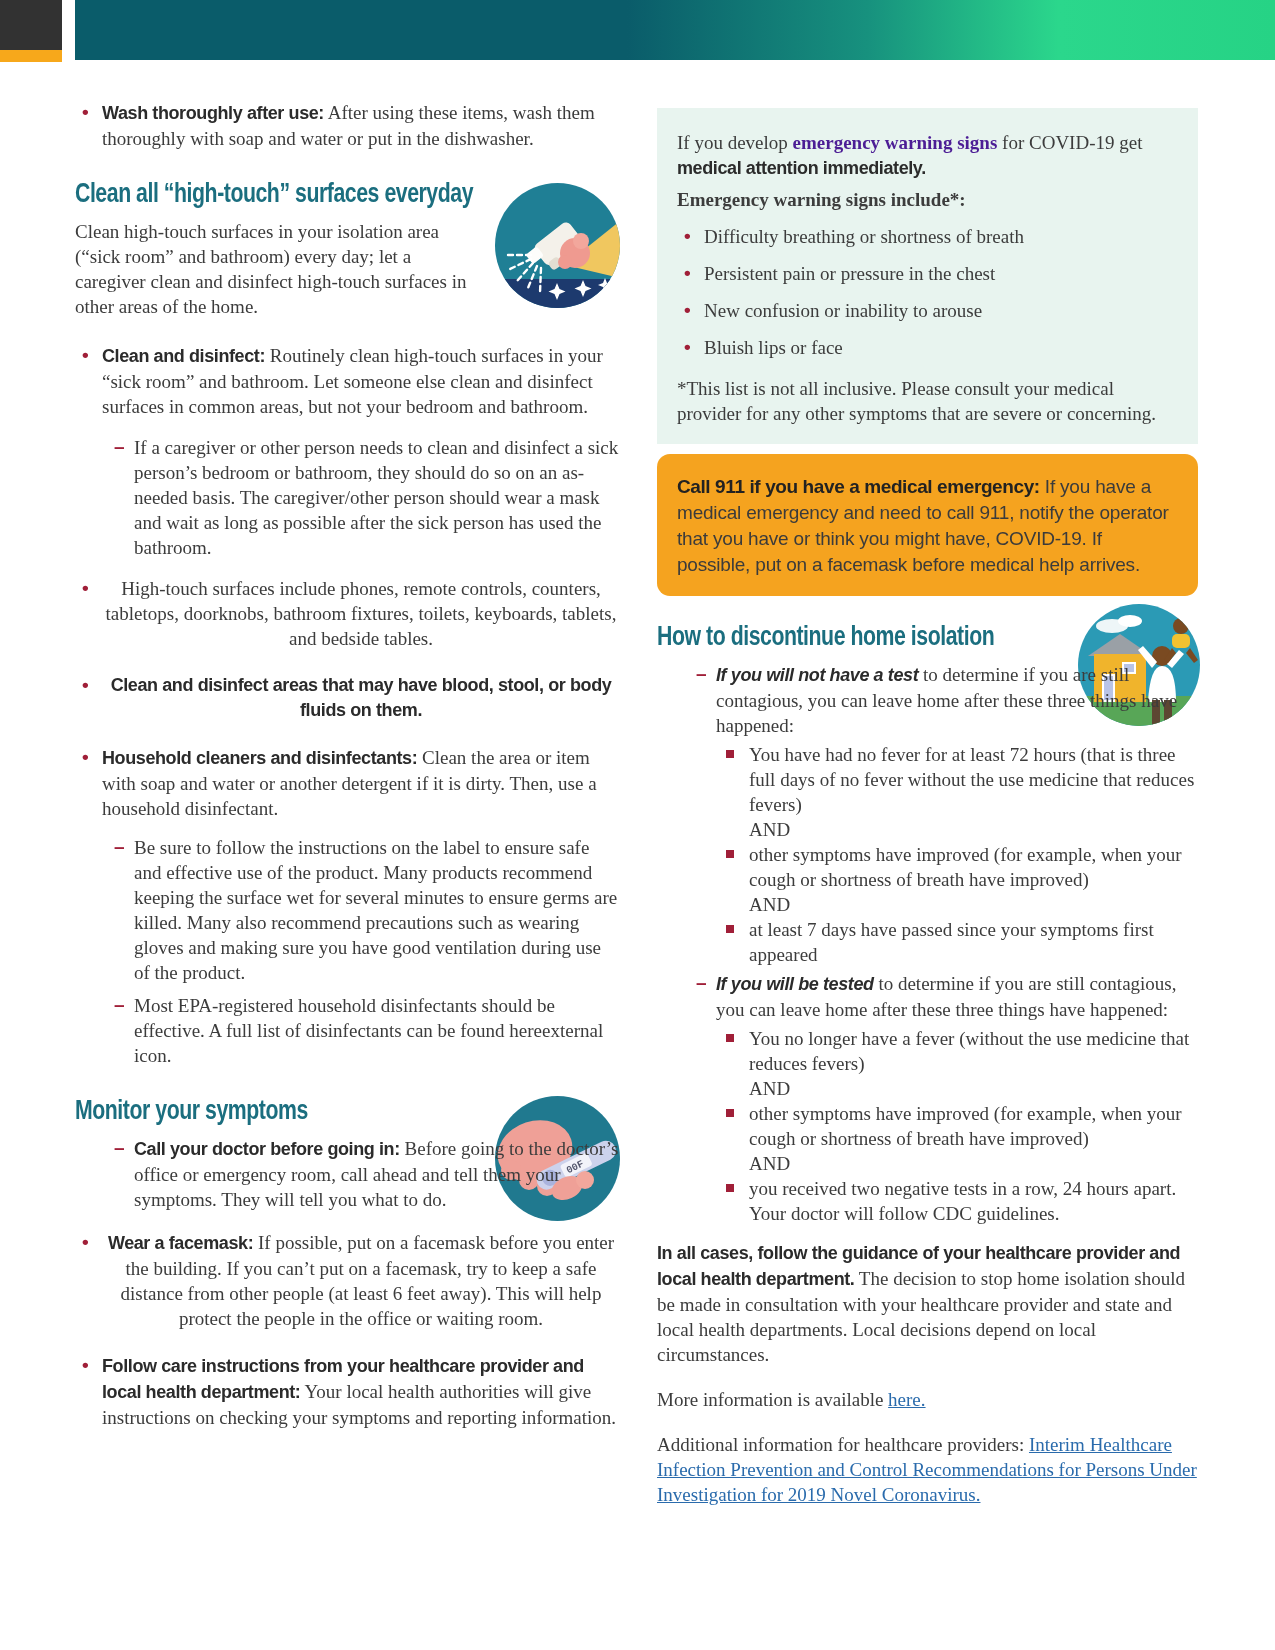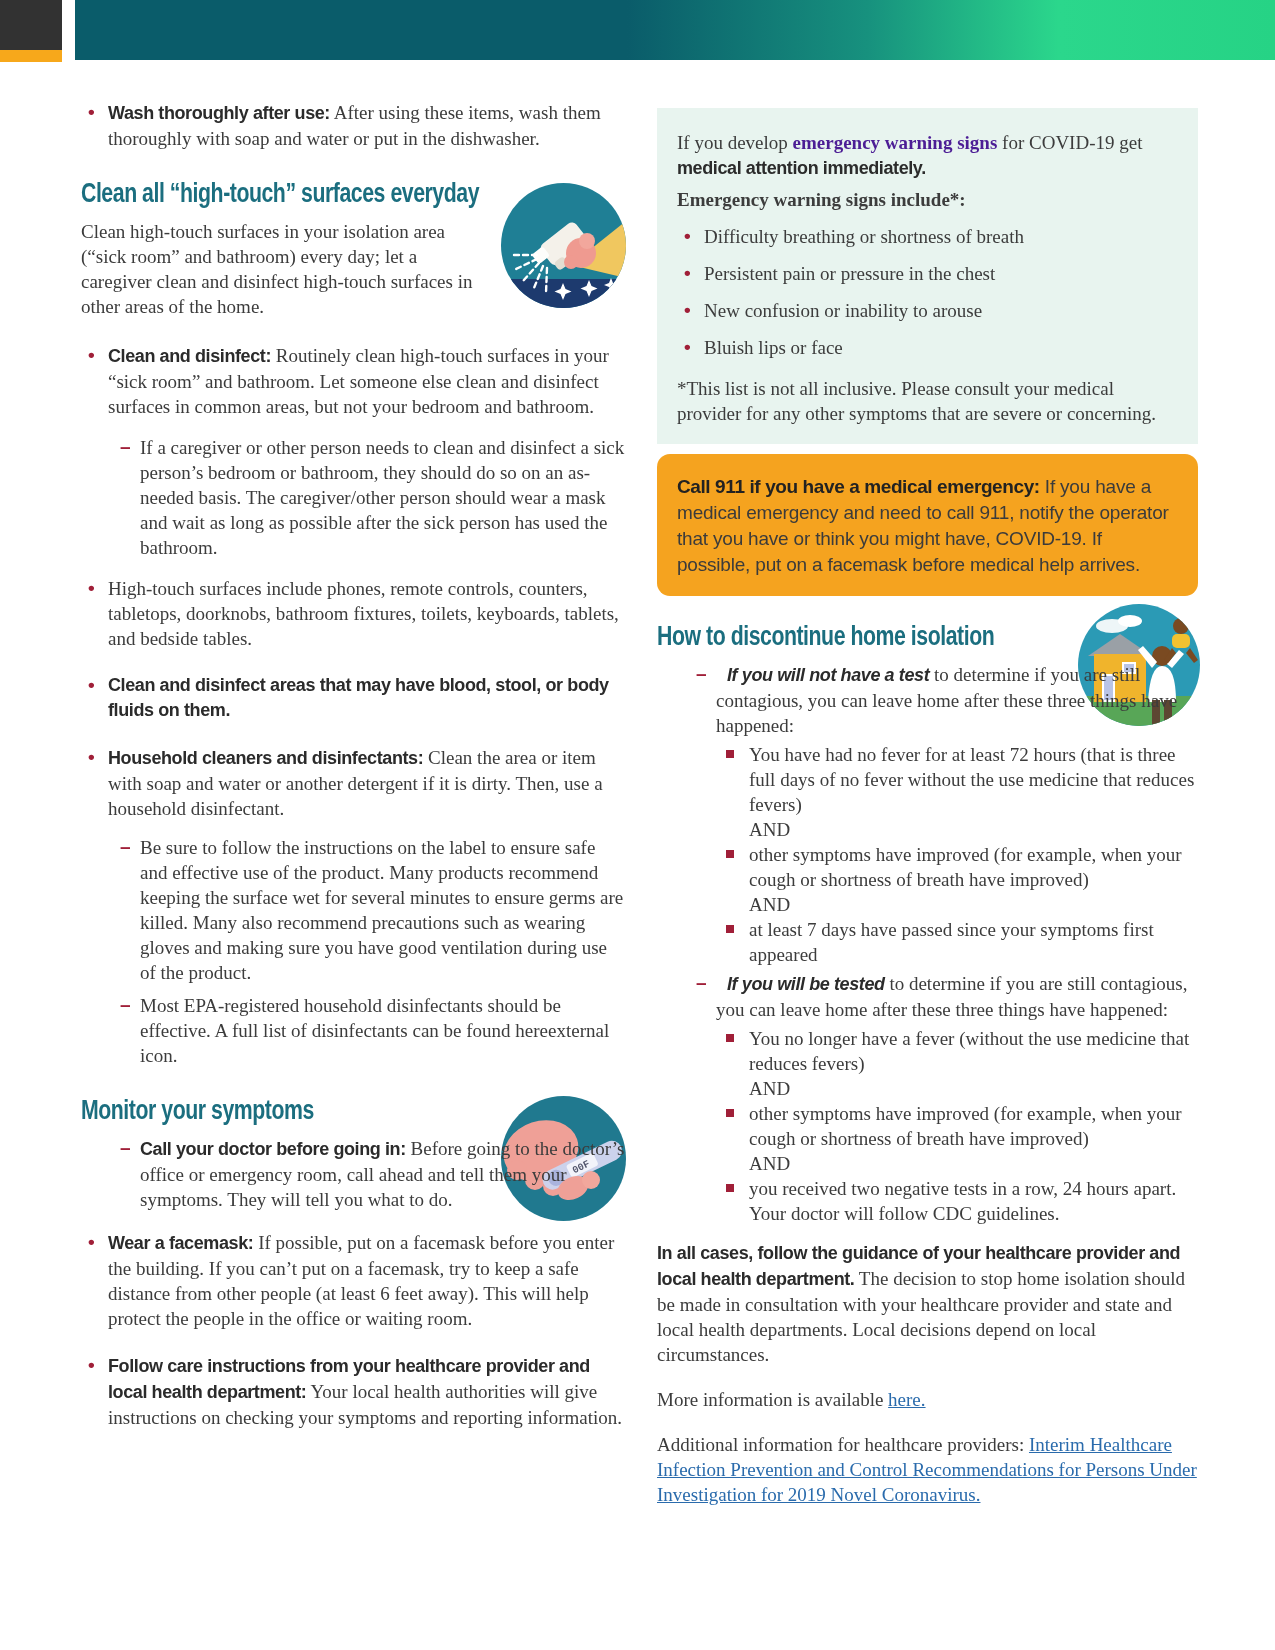--- a/index.html
+++ b/index.html
@@ -10,29 +10,29 @@
     color:#3c3c3c; font-size:19px; line-height:25px;
   }
   
   .tab-dark   { position:absolute; left:0; top:0;  width:62px; height:50px; background:var(--header-tab-dark,#323232); }
   .tab-orange { position:absolute; left:0; top:50px; width:62px; height:12px; background:var(--header-tab-orange,#f7a81b); }
   .header-bar {
     position:absolute; left:75px; top:0; width:1200px; height:60px;
     background:linear-gradient(90deg,#0a5c6a 0%, #0a5c6a 46%, #17917e 66%, #2bd78c 82%, #26d385 100%);
   }
   
-  .col-left  { position:absolute; left:81px;  top:100px; width:545px; }
+  .col-left  { position:absolute; left:75px;  top:100px; width:545px; }
   .col-right { position:absolute; left:657px; top:100px; width:541px; }
   
   .runin {
     font-family:"Liberation Sans","DejaVu Sans",sans-serif;
     font-weight:700; letter-spacing:-0.4px; color:#2b2b2b; font-size:18px;
   }
   .bold-serif { font-weight:700; color:#4c1d95; }
-  .lead-ital { font-family:"Liberation Sans","DejaVu Sans",sans-serif; font-weight:700; font-style:italic; letter-spacing:-0.4px; color:#2b2b2b; font-size:18px;margin-left:11px; }
+  .lead-ital { font-family:"Liberation Sans","DejaVu Sans",sans-serif; font-weight:700; font-style:italic; letter-spacing:-0.4px; color:#2b2b2b; font-size:18px; }
   h2 {
     font-family:"Liberation Sans","DejaVu Sans",sans-serif;
     font-size:28px; line-height:32px; font-weight:700; color:var(--heading-teal,#1b6e7f);
     margin:0 0 10px 0; letter-spacing:-0.6px; white-space:nowrap;
     transform:scaleX(0.76); transform-origin:left top;
   }
   p { margin:0; }
   
   .li { position:relative; }
   .l1 { padding-left:27px; }
@@ -66,21 +66,21 @@
   .orange-box .runin { font-size:19px; color:#222222; }
   
   .link { color:var(--link-blue,#2a6bac); text-decoration:underline; cursor:pointer; }
   
   .fig { position:absolute; }
   .fig-spray  { top:6px;  right:0; width:125px; height:125px; }
   .fig-thermo { top:2px;  right:0; width:125px; height:125px; }
   .fig-family { top:-16px; right:-2px; width:122px; height:122px; }
   .section { position:relative; }
   
-  .mb26 { margin-bottom:26px; } .mb24 { margin-bottom:24px; } .mb22 { margin-bottom:22px; }
+  .mb26 { margin-bottom:26px; } .mb24 { margin-bottom:24px; } .mb22 { margin-bottom:22px;text-align:center; }
   .mb18 { margin-bottom:18px; } .mb16 { margin-bottom:16px; } .mb14 { margin-bottom:14px; }
   .mb8  { margin-bottom:8px; }  .mb4  { margin-bottom:4px; }
   .mt24 { margin-top:24px; } .mt20 { margin-top:20px; } .mt14 { margin-top:14px; }
   .narrow402 { width:402px; }
   .narrow385 { width:385px; }
   .narrow378 { width:378px; }
 </style>
 </head>
 <body>
 

